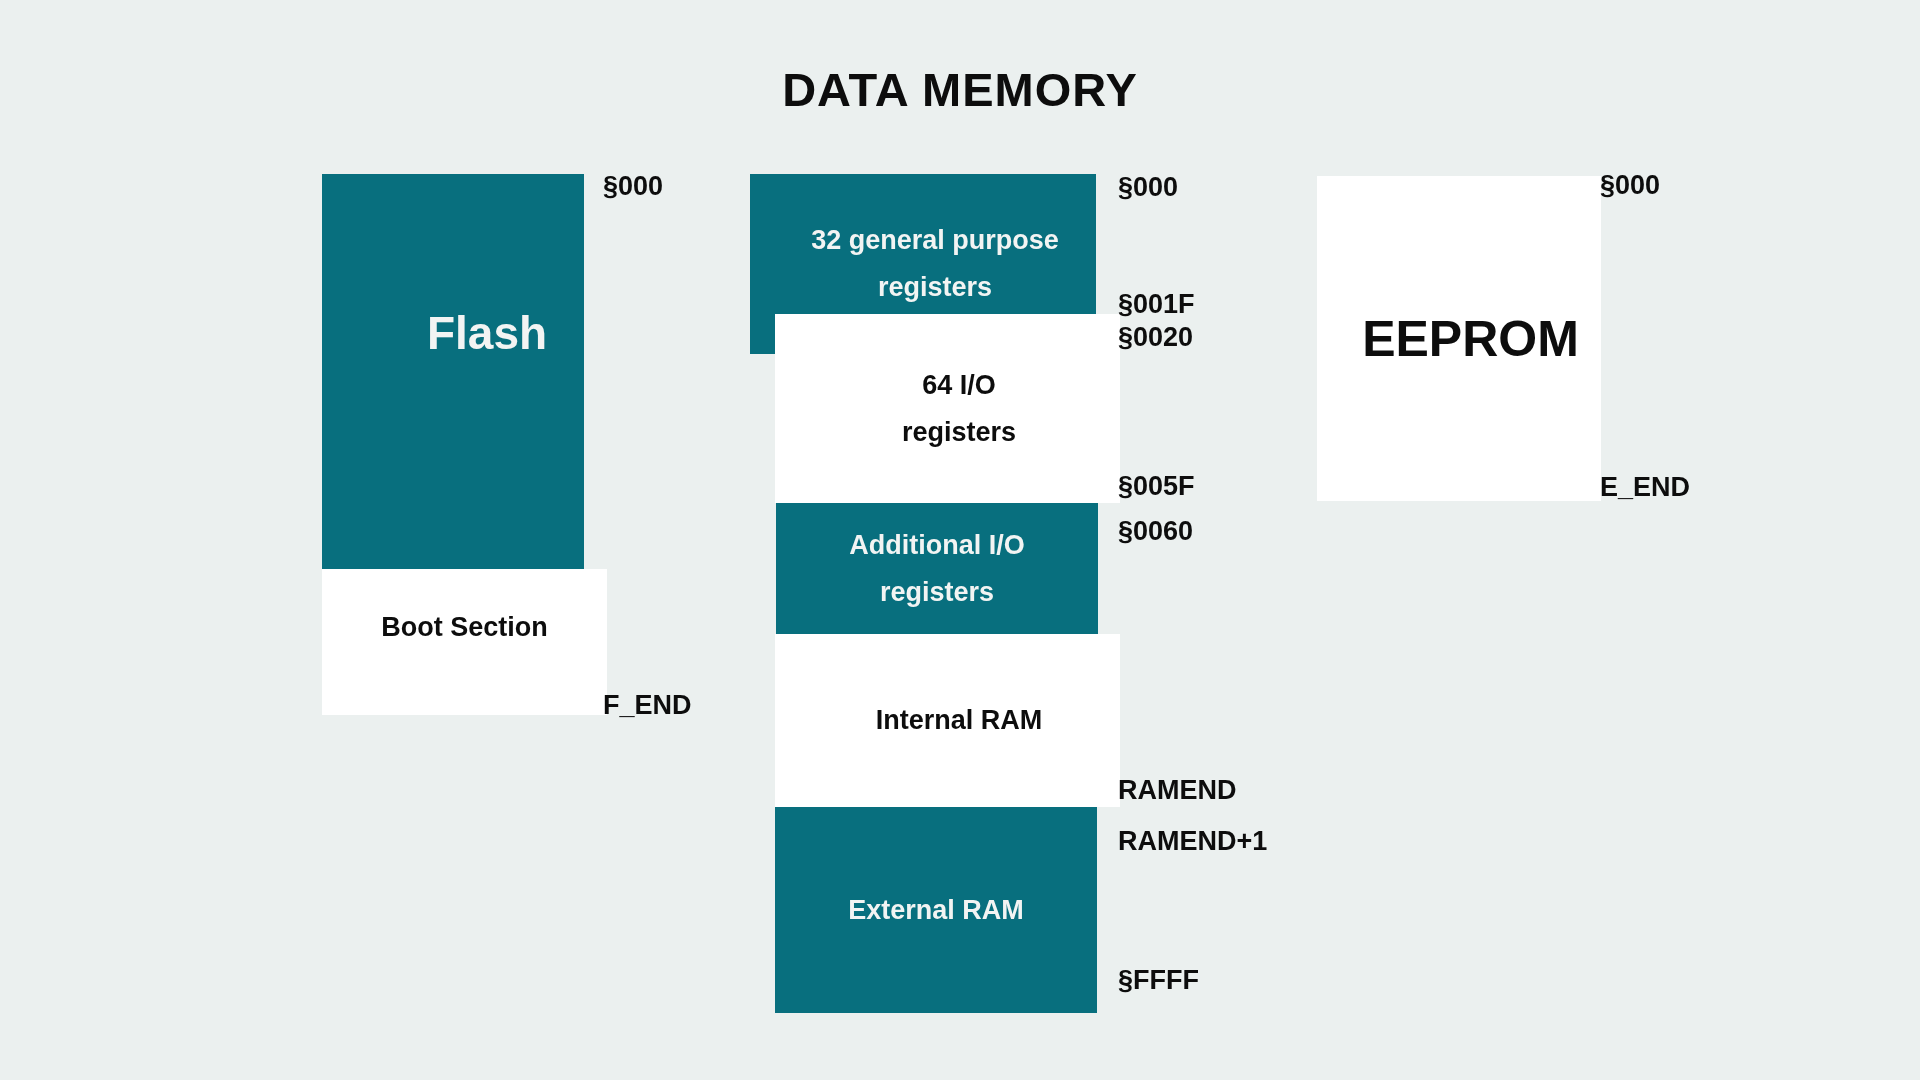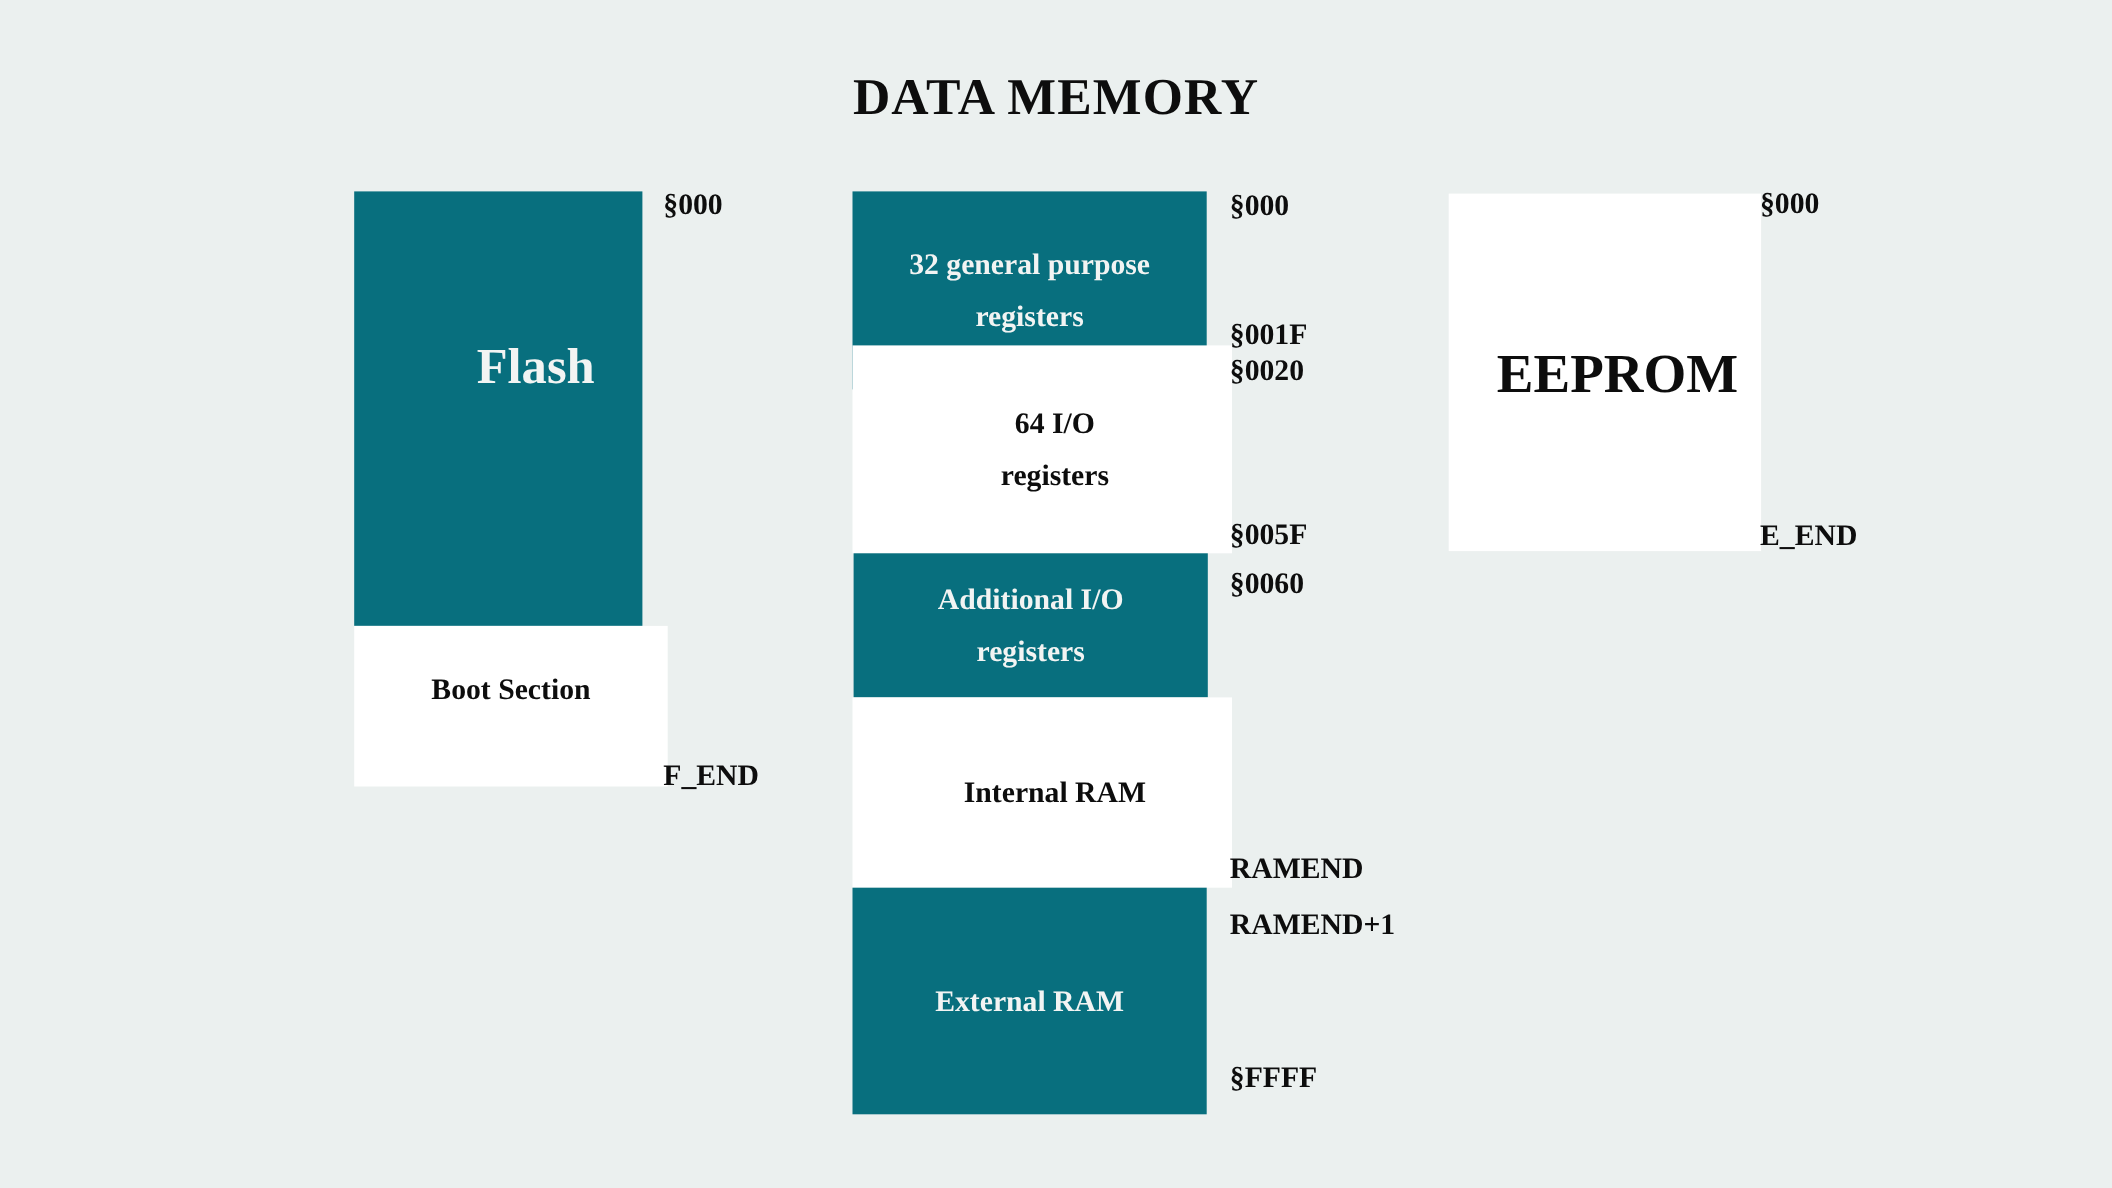--- a/index.html
+++ b/index.html
@@ -13,21 +13,21 @@
     margin: 0;
     padding: 0;
     background: var(--bg);
   }
   .canvas {
     position: relative;
     width: 1920px;
     height: 1080px;
     background: var(--bg);
     overflow: hidden;
-    font-family: Liberation Serif, serif;
+    font-family: Liberation Sans, sans-serif;
     color: var(--dark);
   }
   .title {
     position: absolute;
     top: 66px;
     left: 0;
     width: 1920px;
     margin: 0;
     text-align: center;
     font-size: 47px;
@@ -64,21 +64,21 @@
   }
   #boot-block   { left: 322px; top: 569px; width: 262px; height: 146px; }
   #boot-label {
     position: absolute;
     top: 58px; left: 0; width: 100%;
     transform: translateY(-50%);
     font-size: 27px; font-weight: 700;
     text-align: center;
   }
   
-  #mem-0 { left: 775px; top: 174px;  width: 322px; height: 180px; }
+  #mem-0 { left: 750px; top: 174px;  width: 322px; height: 180px; padding-left: 24px; }
   #mem-1 { left: 775px; top: 314px;  width: 322px; height: 189px; }
   #mem-2 { left: 776px; top: 503px;  width: 322px; height: 131px; }
   #mem-3 { left: 775px; top: 634px;  width: 322px; height: 173px; }
   #mem-4 { left: 775px; top: 807px;  width: 322px; height: 206px; }
   
   #eeprom-block { left: 1317px; top: 176px; width: 261px; height: 325px; }
   #eeprom-label { font-size: 50px; font-weight: 700; }
   
   .addr {
     position: absolute;

